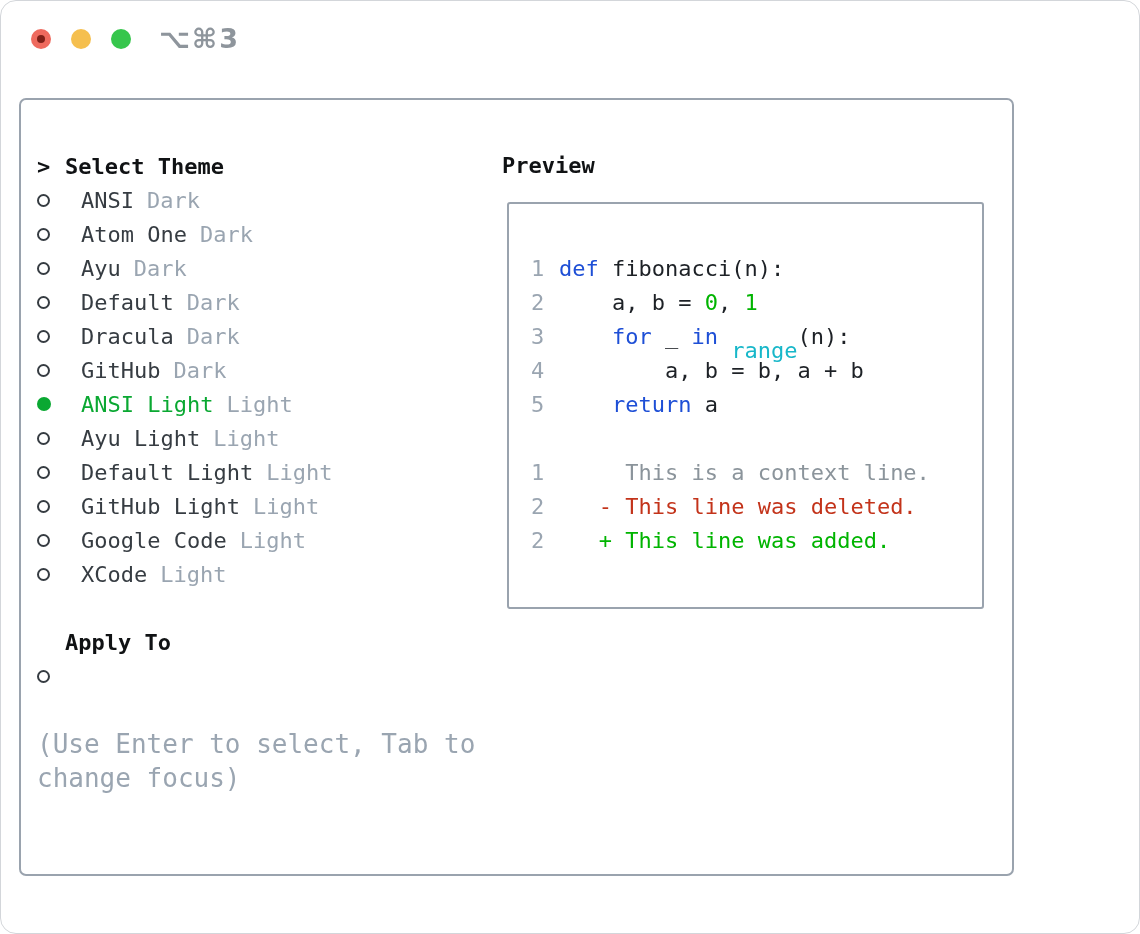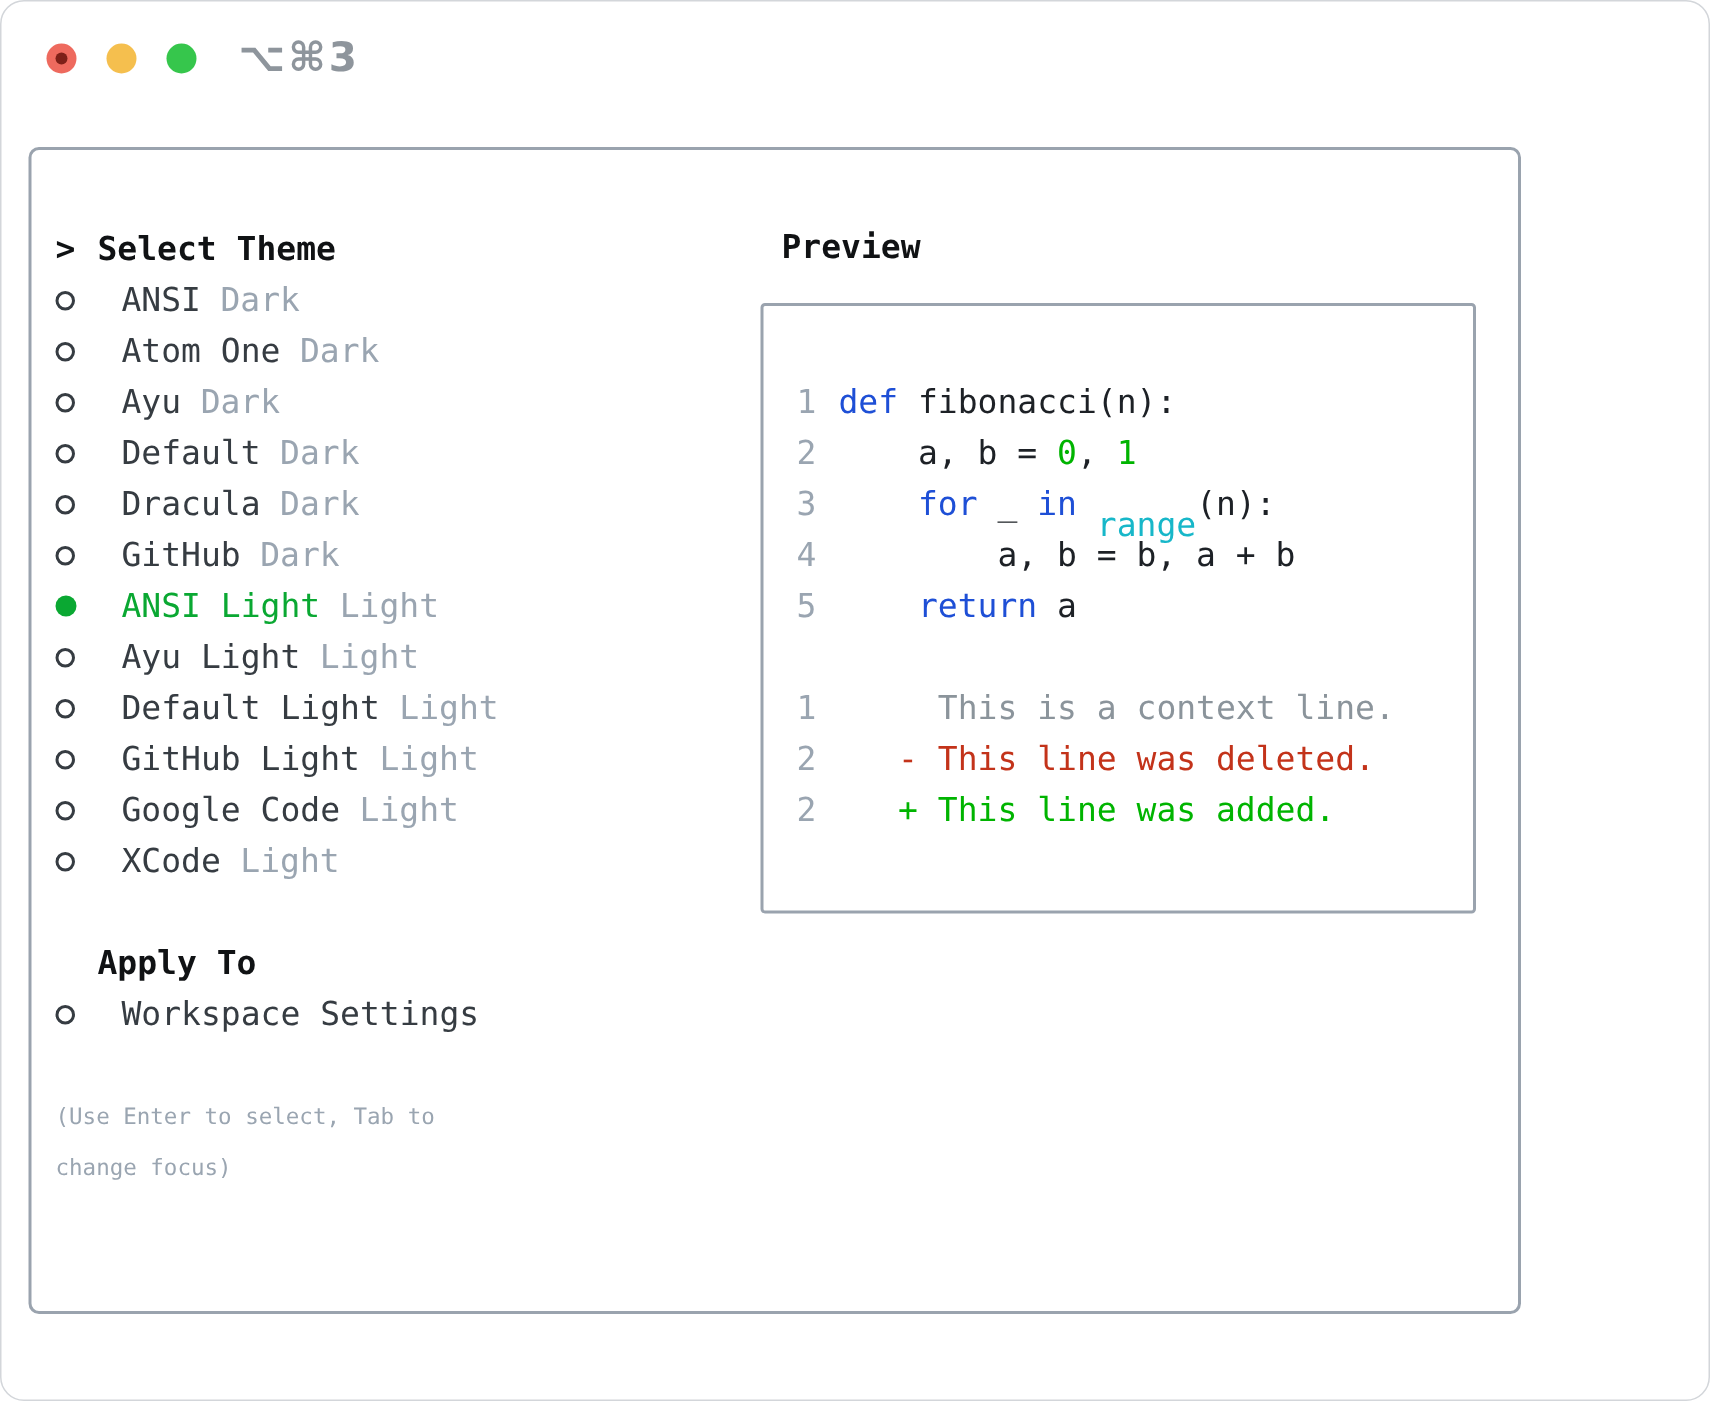--- a/index.html
+++ b/index.html
@@ -37,23 +37,23 @@
   .bullet{width:13px; height:13px; border-radius:50%; box-sizing:border-box;
     border:2px solid var(--c-item);}
   .bullet.on{border:none; width:14px; height:14px; background:var(--c-sel);}
   .prefix{color:var(--c-heading); font-weight:bold;}
   .heading{color:var(--c-heading); font-weight:bold;}
   .heading.plain{font-weight:bold;}
   .item-name{color:var(--c-item);margin-left:16px;}
   .item-name.on{color:var(--c-sel);}
   .item-variant{color:var(--c-muted); margin-left:13px;}
   .spacer{height:34px;}
-  .hint{color:var(--c-muted); font-size:15px; line-height:34px; white-space:pre;}
+  .hint{color:var(--c-muted); font-size:26px; line-height:34px; white-space:pre;}
   
-  .preview-heading{position:absolute; left:500px; top:49px; height:34px; line-height:34px;
+  .preview-heading{position:absolute; left:481px; top:49px; height:34px; line-height:34px;
     font-size:22px; font-weight:bold; color:var(--c-heading);}
   .preview-box{position:absolute; left:486px; top:102px; width:477px; height:407px;
     box-sizing:border-box; border:2px solid var(--c-border); border-radius:3px;
     padding:48px 0 0 22px; background:#fff; overflow:hidden;}
   .code-line{height:34px; line-height:34px; font-size:22px; white-space:pre; display:flex;}
   .line-num{width:28px; flex:0 0 auto; color:var(--c-muted);}
   .seg-kw{color:var(--c-kw);} .seg-bi{color:var(--c-bi);margin-top:14px;} .seg-num{color:var(--c-num);}
   .seg-fg{color:var(--c-fg);} .seg-ctx{color:var(--c-ctx);} .seg-del{color:var(--c-del);}
   .seg-add{color:var(--c-add);}
 </style>
@@ -89,21 +89,21 @@
           <div class="row"><span class="gutter-cell"><span class="bullet"></span></span><span class="item-name">GitHub Light</span><span class="item-variant">Light</span></div>
           <div class="row"><span class="gutter-cell"><span class="bullet"></span></span><span class="item-name">Google Code</span><span class="item-variant">Light</span></div>
           <div class="row"><span class="gutter-cell"><span class="bullet"></span></span><span class="item-name">XCode</span><span class="item-variant">Light</span></div>
         </div>
       <div class="spacer"></div>
       <div class="row">
         <span class="gutter-cell"></span>
         <span class="heading plain">Apply To</span>
       </div>
       <div id="apply-list">
-          <div class="row"><span class="gutter-cell"><span class="bullet"></span></span><span class="item-name">Workspace Settings</span></div>
+          <div class="row"><span class="gutter-cell"><span class="bullet"></span></span></div>
         </div>
       <div class="spacer"></div>
       <div class="hint">(Use Enter to select, Tab to</div>
       <div class="hint">change focus)</div>
     </div>
 
     <div class="preview-heading">Preview</div>
     <div class="preview-box" id="code-area">
         <div class="code-line"><span class="line-num">1</span><span class="seg-kw">def</span><span class="seg-fg"> fibonacci(n):</span></div>
         <div class="code-line"><span class="line-num">2</span><span class="seg-fg">    a, b = </span><span class="seg-num">0</span><span class="seg-fg">, </span><span class="seg-num">1</span></div>

